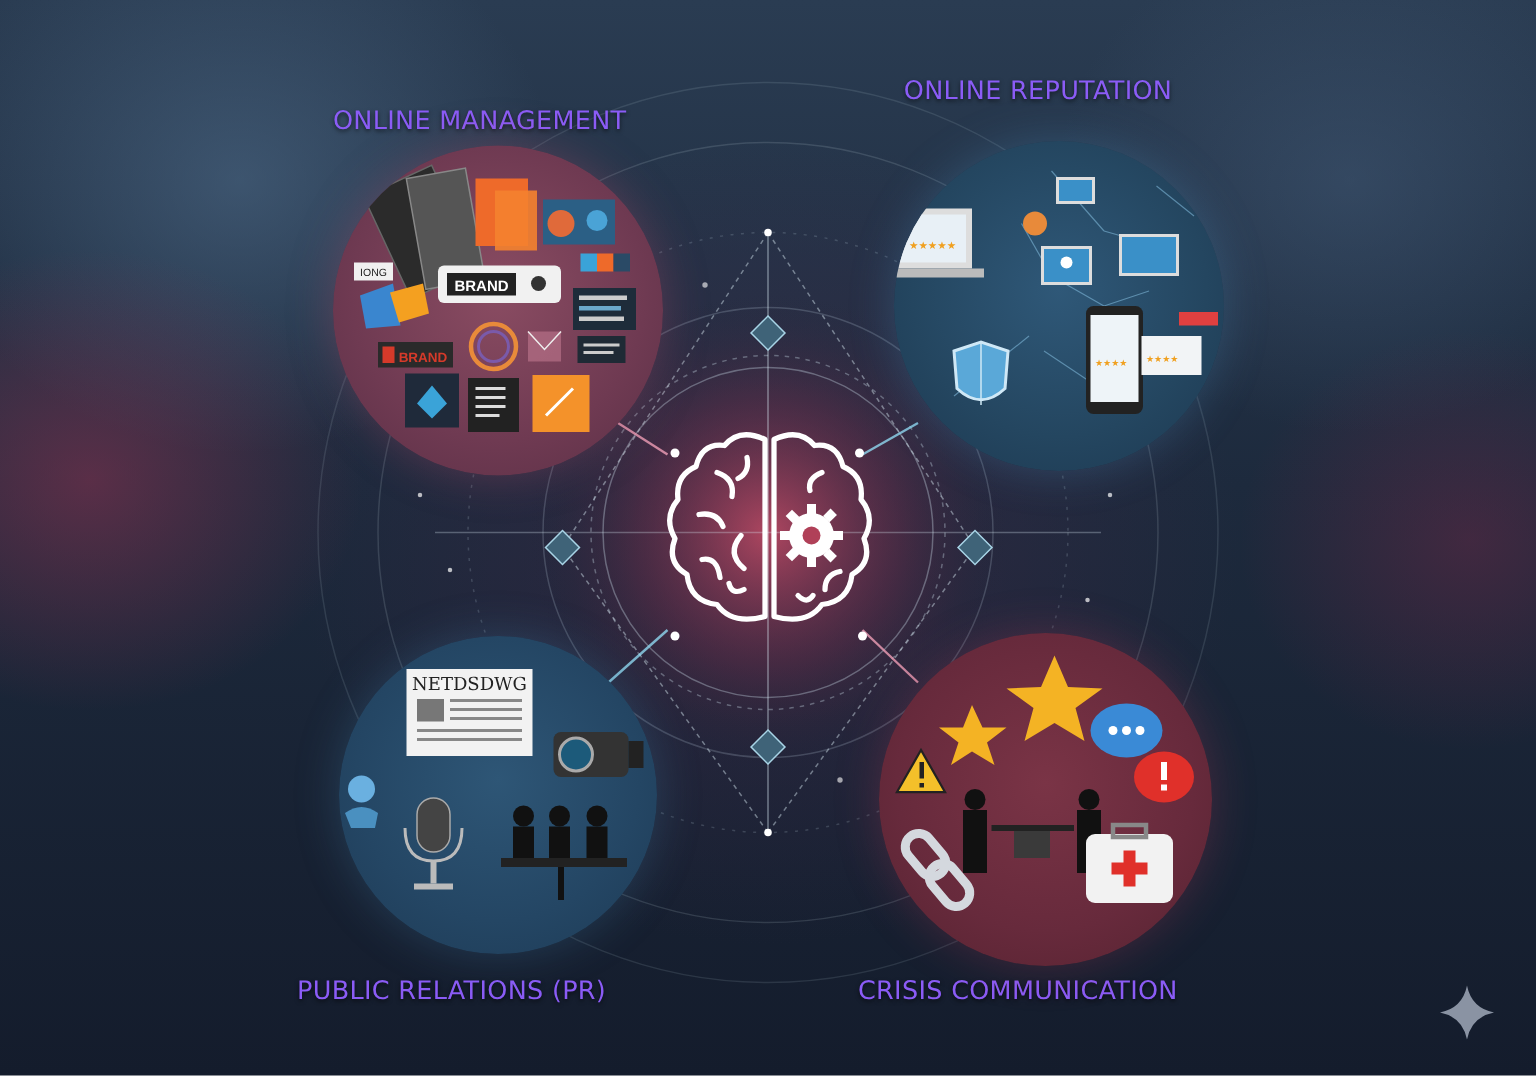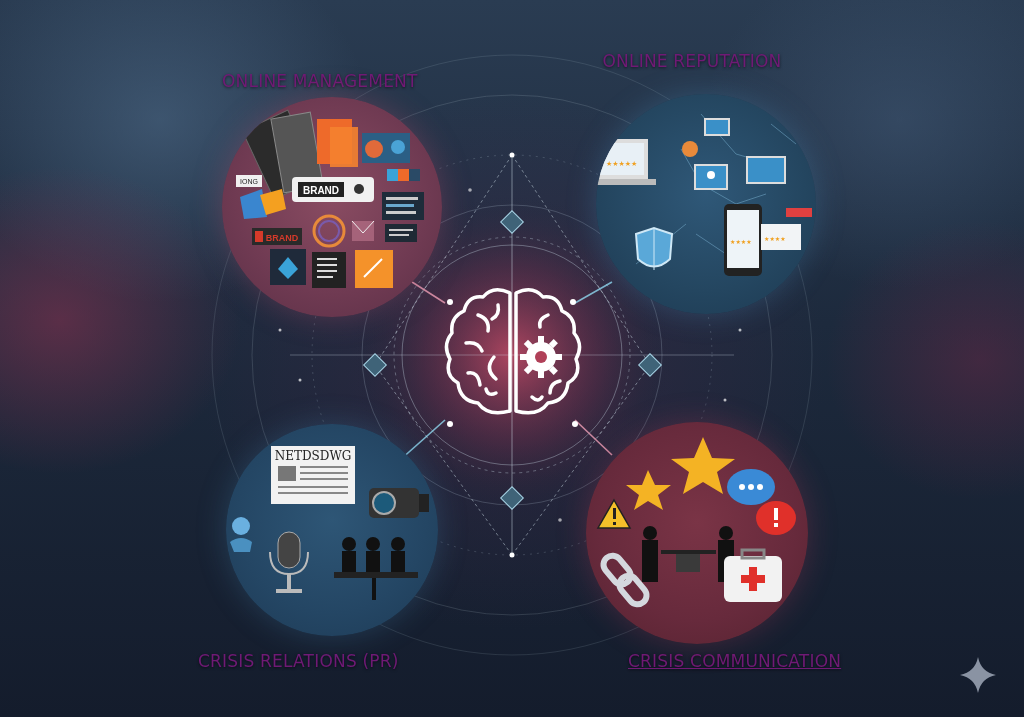--- a/index.html
+++ b/index.html
@@ -6,21 +6,21 @@
   body{width:1024px;height:717px;overflow:hidden;position:relative;
     font-family:"DejaVu Sans","Liberation Sans",sans-serif;
     background:
       radial-gradient(ellipse 260px 220px at 60px 320px, rgba(140,50,80,0.55), transparent 70%),
       radial-gradient(ellipse 220px 200px at 980px 360px, rgba(110,40,70,0.45), transparent 70%),
       radial-gradient(ellipse 300px 260px at 160px 120px, rgba(80,110,140,0.55), transparent 70%),
       radial-gradient(ellipse 280px 240px at 900px 120px, rgba(70,95,125,0.45), transparent 70%),
       radial-gradient(ellipse 420px 360px at 512px 360px, rgba(60,40,70,0.6), transparent 75%),
       linear-gradient(180deg,#2a3c52 0%,#1d2a3d 45%,#141c2c 100%);
   }
-  .label{position:absolute;color:#701a75;font-size:17px;letter-spacing:0.2px;text-align:center;
+  .label{position:absolute;color:#8b5cf6;font-size:17px;letter-spacing:0.2px;text-align:center;
     text-shadow:0 1px 3px rgba(0,0,0,0.6);line-height:22px;white-space:nowrap;}
   .circle{position:absolute;border-radius:50%;overflow:hidden;}
   .c-brand{left:222px;top:97px;width:220px;height:220px;
     background:radial-gradient(circle at 50% 45%,#8a4c62 0%,#6f3a52 60%,#5a2f45 100%);
     box-shadow:0 0 30px rgba(180,80,110,0.35);}
   .c-orm{left:596px;top:94px;width:220px;height:220px;
     background:radial-gradient(circle at 50% 45%,#2f5878 0%,#244660 60%,#1c3850 100%);
     box-shadow:0 0 30px rgba(80,150,200,0.3);}
   .c-pr{left:226px;top:424px;width:212px;height:212px;
     background:radial-gradient(circle at 50% 45%,#2e5676 0%,#244664 60%,#1d3a55 100%);
@@ -85,22 +85,22 @@
     <rect x="504" y="490" width="16" height="16" transform="rotate(45 512 498)"></rect>
     <rect x="367" y="357" width="16" height="16" transform="rotate(45 375 365)"></rect>
     <rect x="642" y="357" width="16" height="16" transform="rotate(45 650 365)"></rect>
   </g>
 </svg>
 
 <div class="label" style="left:222px;top:70px;">ONLINE MANAGEMENT</div>
 <div class="label" style="left:592px;top:50px;width:200px;">
   <div>ONLINE REPUTATION</div>
 </div>
-<div class="label" style="left:198px;top:650px;">CRISIS RELATIONS (PR)</div>
-<div class="label" style="left:628px;top:650px;text-decoration:underline;">CRISIS COMMUNICATION</div>
+<div class="label" style="left:198px;top:650px;">PUBLIC RELATIONS (PR)</div>
+<div class="label" style="left:572px;top:650px;">CRISIS COMMUNICATION</div>
 
 <div class="circle c-brand">
   <svg width="220" height="220" viewBox="0 0 220 220">
     <g>
       <rect x="35" y="20" width="50" height="75" fill="#2b2b2b" stroke="#666" transform="rotate(-25 60 60)"></rect>
       <rect x="55" y="18" width="40" height="75" fill="#555" stroke="#888" transform="rotate(-10 75 55)"></rect>
     </g>
     <g>
       <rect x="95" y="22" width="35" height="45" fill="#ee6a2a"></rect>
       <rect x="108" y="30" width="28" height="40" fill="#f4822f" opacity="0.9"></rect>

